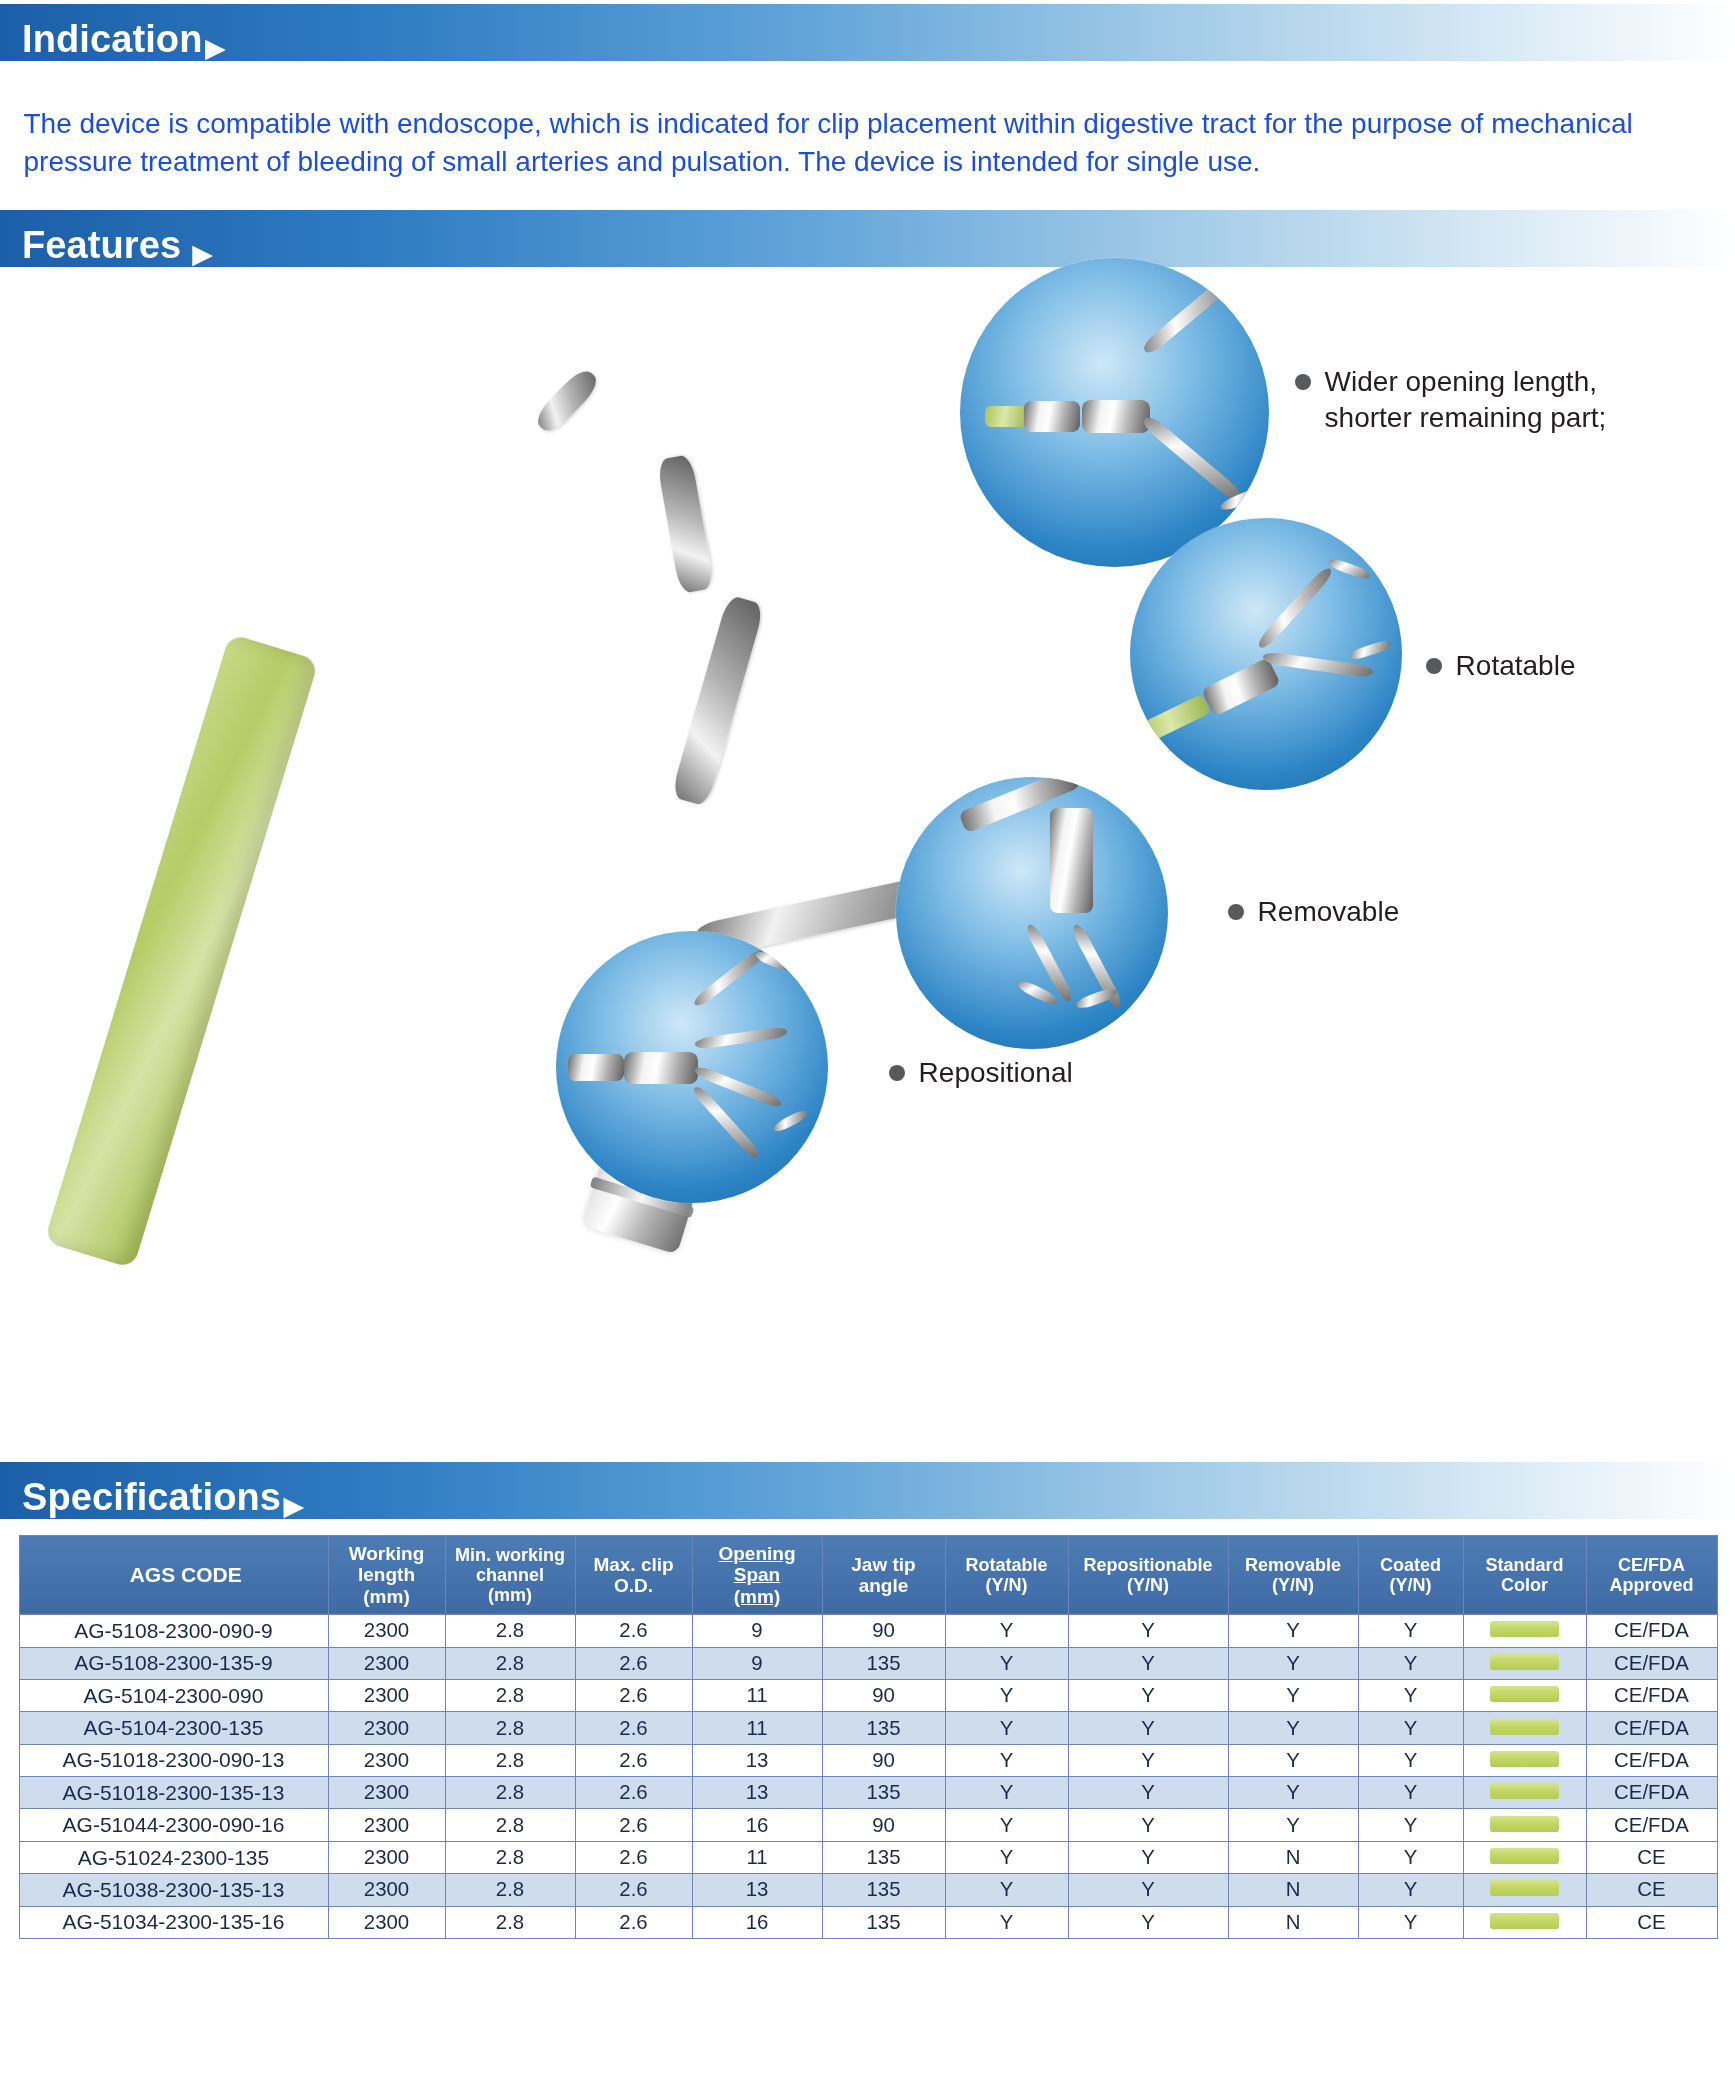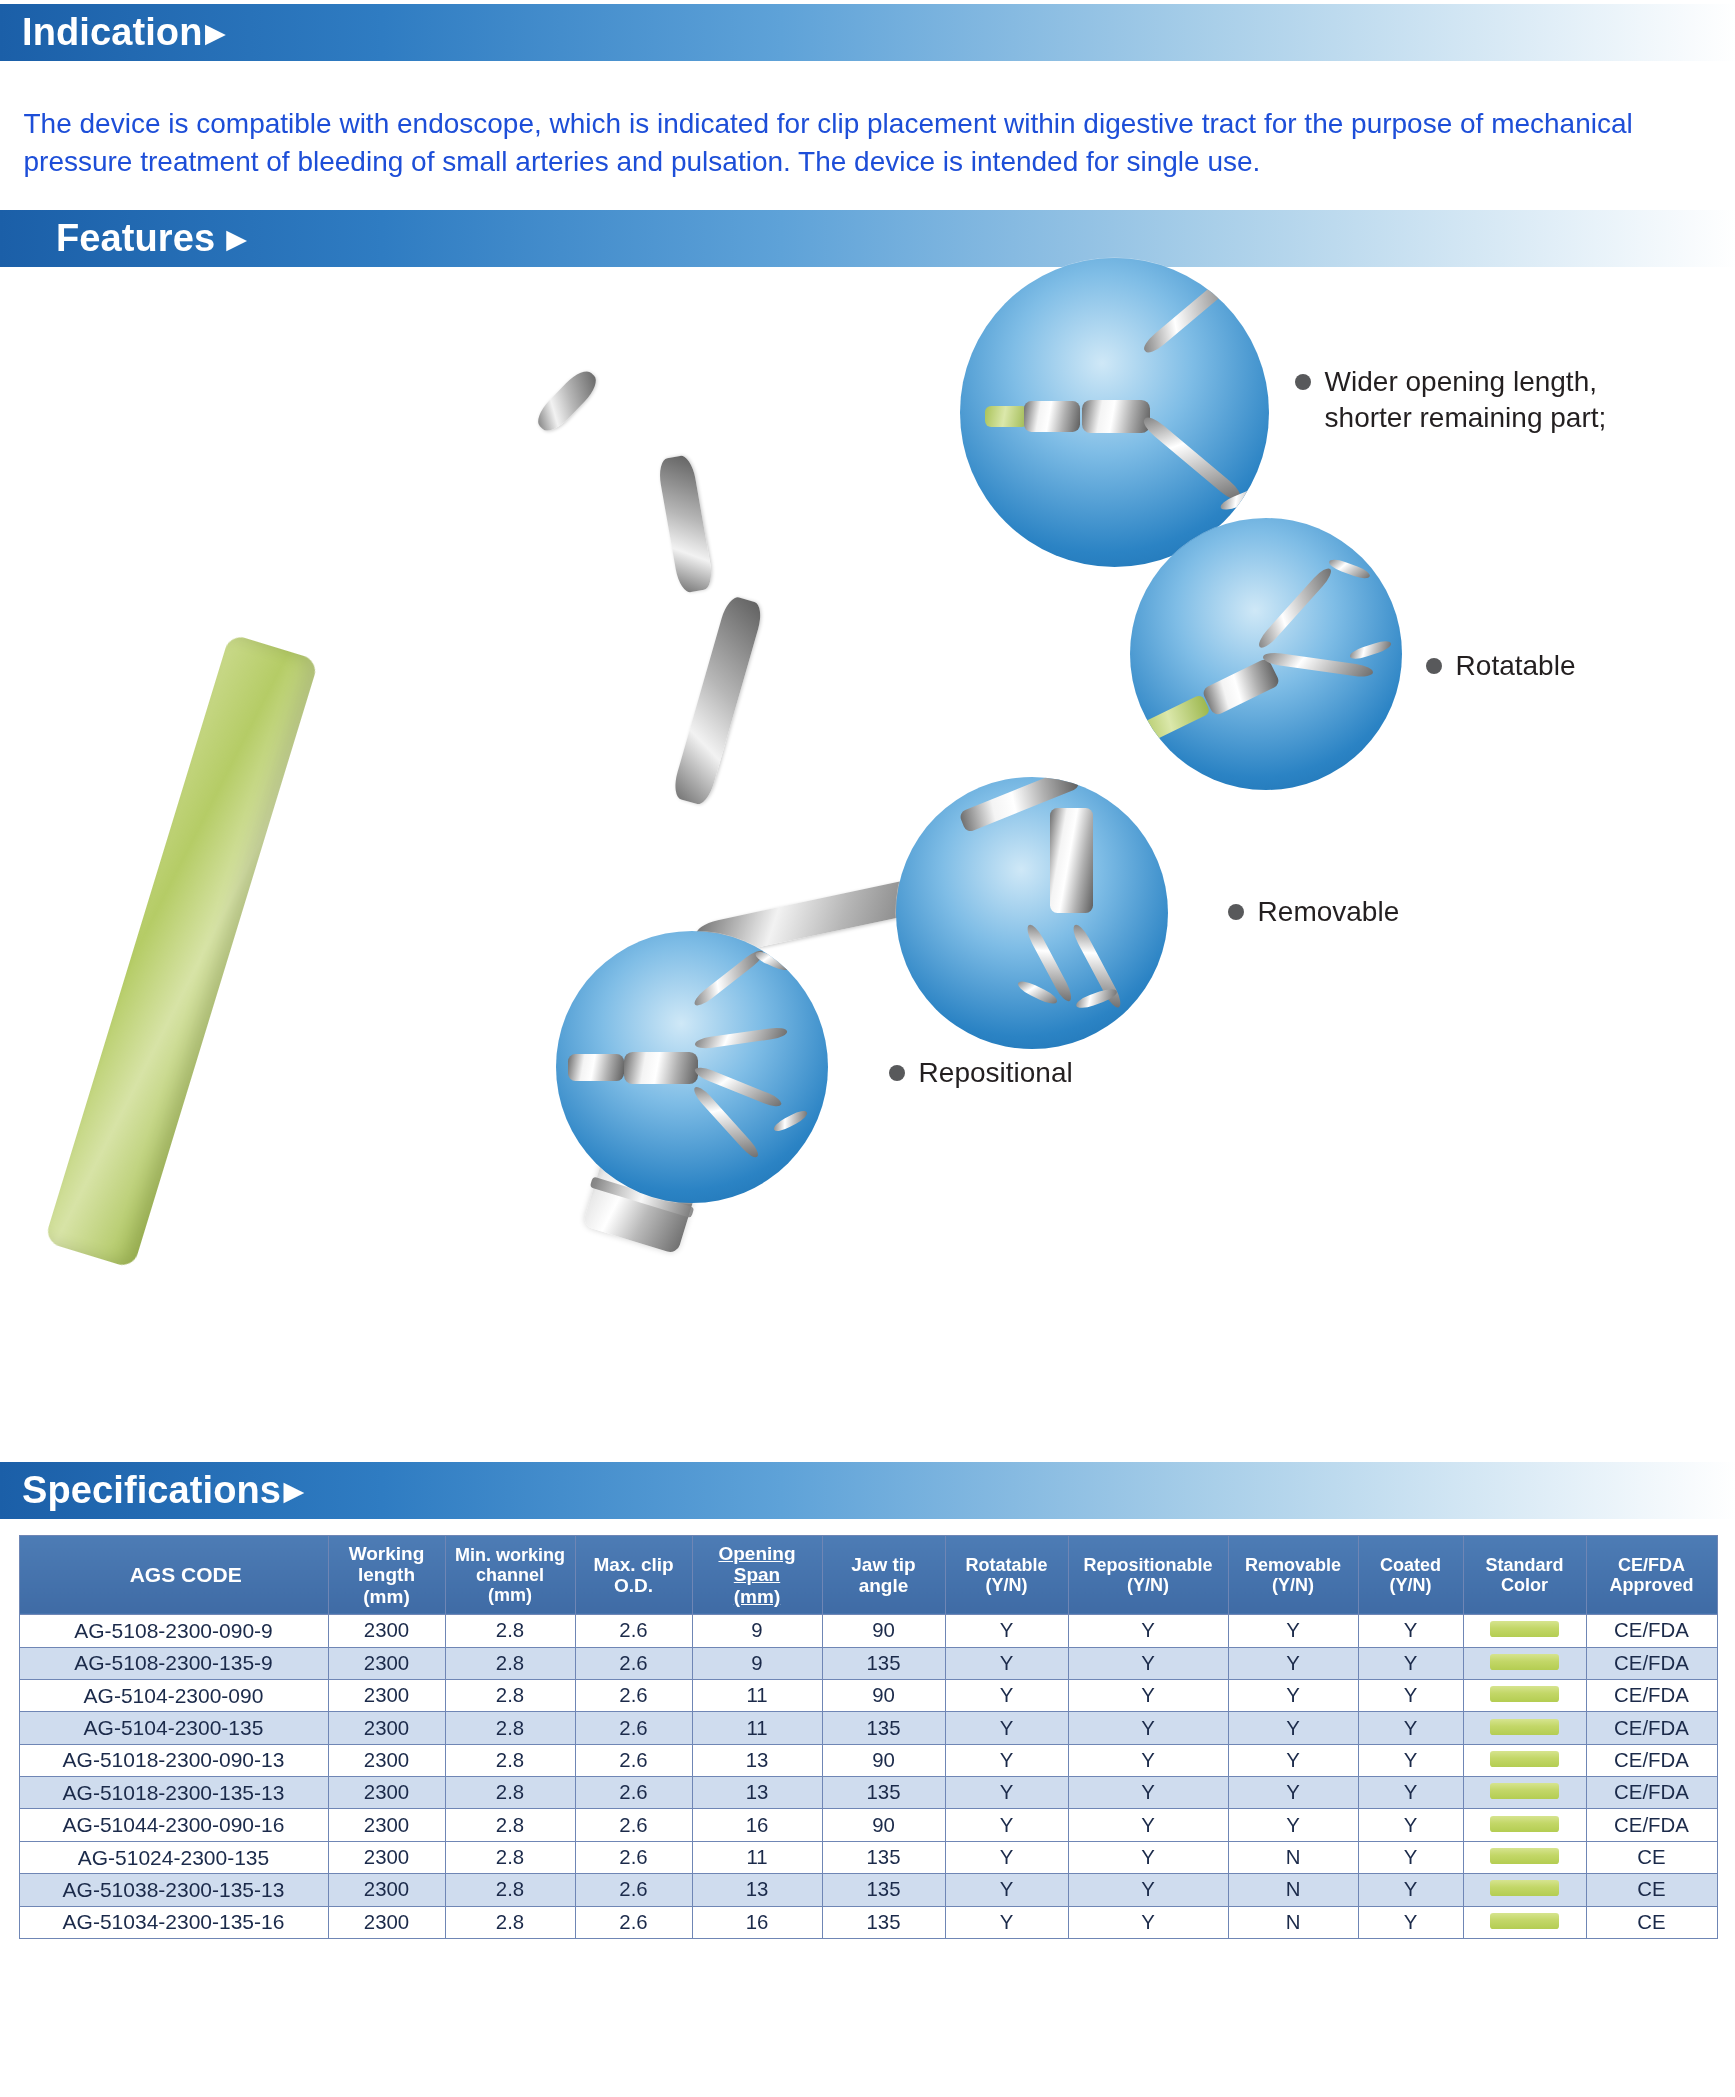--- a/index.html
+++ b/index.html
@@ -15,21 +15,21 @@
     min-height: 2097px;
     background: #ffffff;
     overflow: hidden;
   }
 
   
   .banner {
     position: relative;
     height: 57px;
     display: flex;
-    align-items: center;
+    align-items: flex-end;
     background: linear-gradient(to right, #1b5fa8 0%, #2f7cc2 22%, #5ea2d8 45%, #a9cfe9 70%, #ffffff 100%);
   }
   .banner .banner-text {
     color: #ffffff;
     font-size: 38px;
     font-weight: 700;
     padding-left: 22px;
     letter-spacing: 0.1px;
     white-space: nowrap;
   }
@@ -243,21 +243,21 @@
 
 <div class="page">
 
   <div class="banner indication">
     <span class="banner-text">Indication</span>
     <span class="banner-arrow">▶</span>
   </div>
 
   <p class="indication-text">The device is compatible with endoscope, which is indicated for clip placement within digestive tract for the purpose of mechanical pressure treatment of bleeding of small arteries and pulsation. The device is intended for single use.</p>
 
-  <div class="banner features" style="margin-top:21px;padding-left:34px;">
+  <div class="banner features" style="margin-top:21px;">
     <span class="banner-text">Features</span>
     <span class="banner-arrow" style="margin-left:11px;">▶</span>
   </div>
 
   <div class="features-area">
 
     <div class="main-photo">
       <div class="shaft-fade"></div>
       <div class="shaft"></div>
       <div class="metal-sheath">

